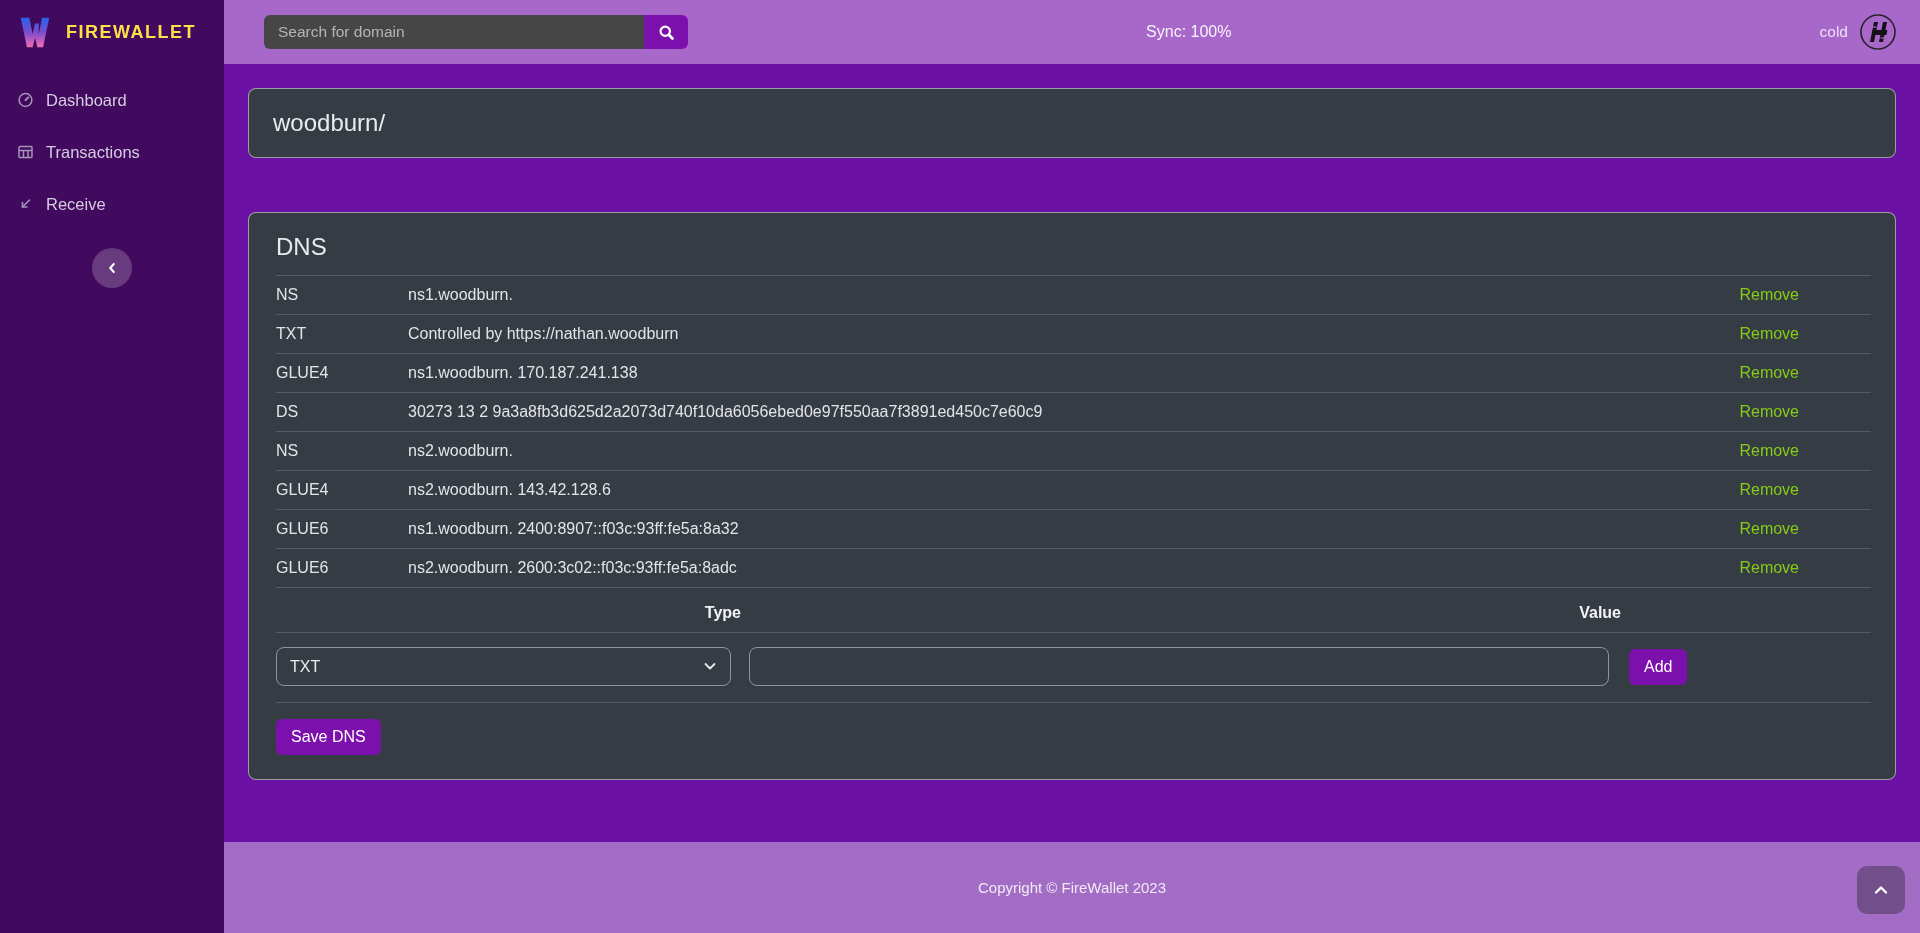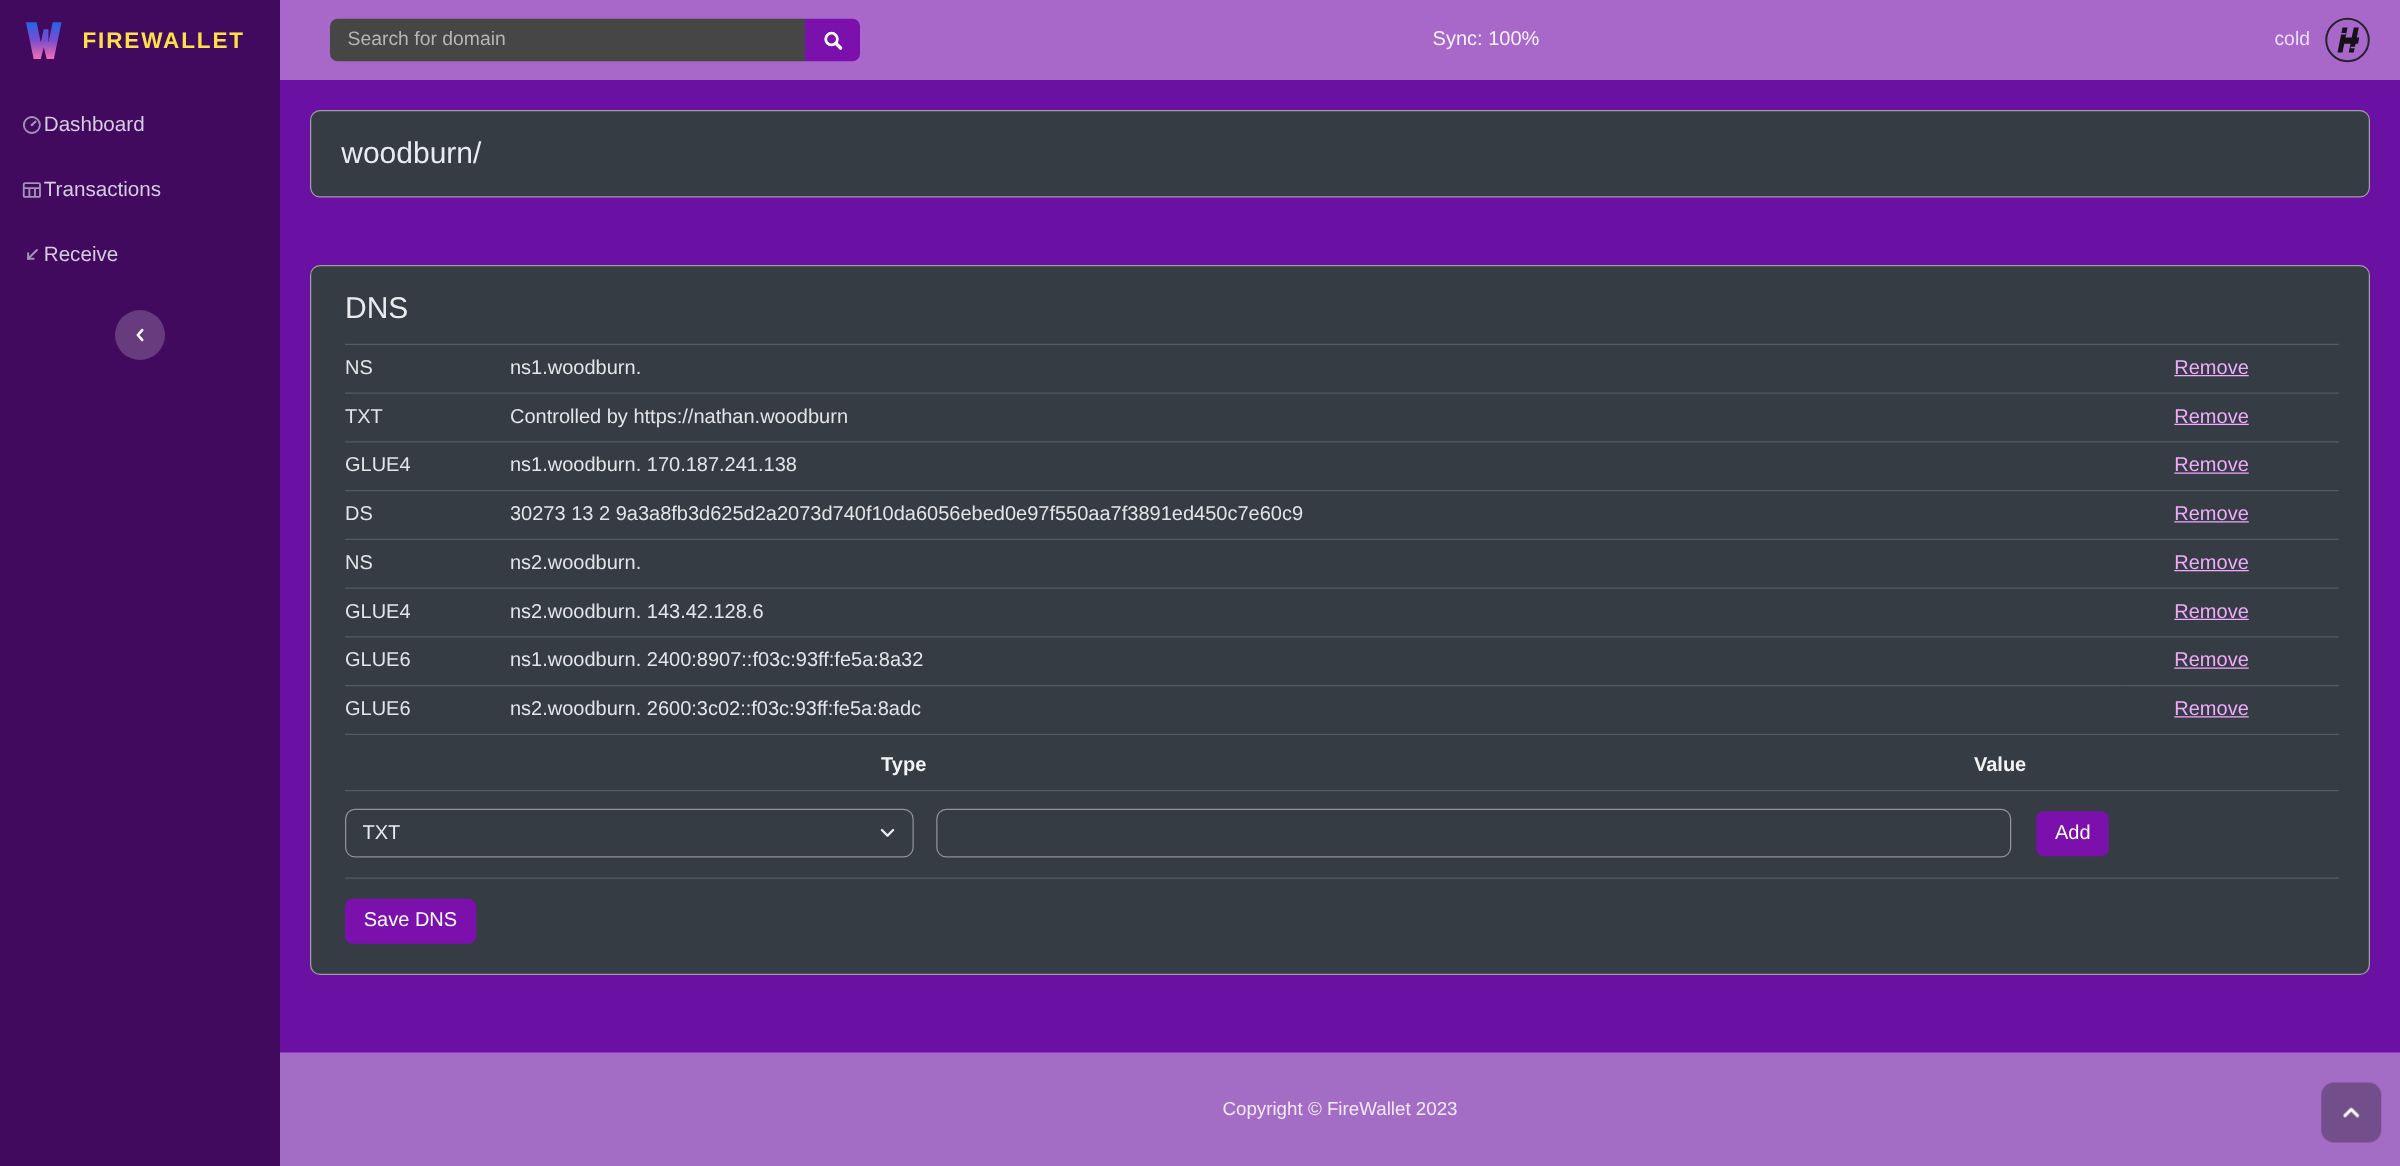--- a/index.html
+++ b/index.html
@@ -17,21 +17,21 @@
   }
   .brand {
     height: 64px; display: flex; align-items: center; gap: 12px;
     padding-left: 16px; cursor: pointer; flex: 0 0 auto;
   }
   .brand-name {
     color: #fde047; font-size: 18px; font-weight: 700; letter-spacing: 1.5px;
   }
   .nav { padding-top: 10px; }
   .nav-item {
-    height: 52px; display: flex; align-items: center; 
+    height: 52px; display: flex; align-items: center; gap: 11px;
     padding-left: 17px; cursor: pointer; color: #d4cde0; font-size: 16.5px;
   }
   .nav-icon { width: 18px; height: 16px; color: #a393b8; flex: 0 0 auto; display: inline-flex; }
   .collapse-btn {
     width: 40px; height: 40px; border-radius: 50%;
     background: rgba(255,255,255,0.20); border: none; cursor: pointer;
     margin: 18px auto 0 auto; display: flex; align-items: center; justify-content: center;
   }
 
   
@@ -71,21 +71,21 @@
   .dns-title { margin-bottom: 14px; }
 
   table { width: 100%; border-collapse: collapse; }
   .records-table td {
     border-top: 1px solid rgba(255,255,255,0.16);
     border-bottom: 1px solid rgba(255,255,255,0.16);
     padding: 10px 8px 10px 0; font-size: 16px; color: #e2e5e8;
   }
   .records-table td.col-type { width: 132px; }
   .records-table td.col-action { width: 170px; text-align: right; padding-right: 72px; }
-  .remove-link { color: #f0abfc; text-decoration: underline; cursor: pointer; font-size: 16px; }
+  .remove-link { color: #84cc16; cursor: pointer; font-size: 16px; }
 
   .form-table th {
     text-align: right; font-size: 16px; font-weight: 700; color: #f1f3f5;
     padding: 16px 8px 10px 0; border-bottom: 1px solid rgba(255,255,255,0.16);
   }
   .form-table td { padding: 14px 0 16px 0; border-bottom: 1px solid rgba(255,255,255,0.16); vertical-align: middle; }
   .form-table .cell-type { width: 473px; padding-right: 18px; }
   .form-table .cell-value { width: 880px; padding-right: 20px; }
 
   .select-wrap { position: relative; }

